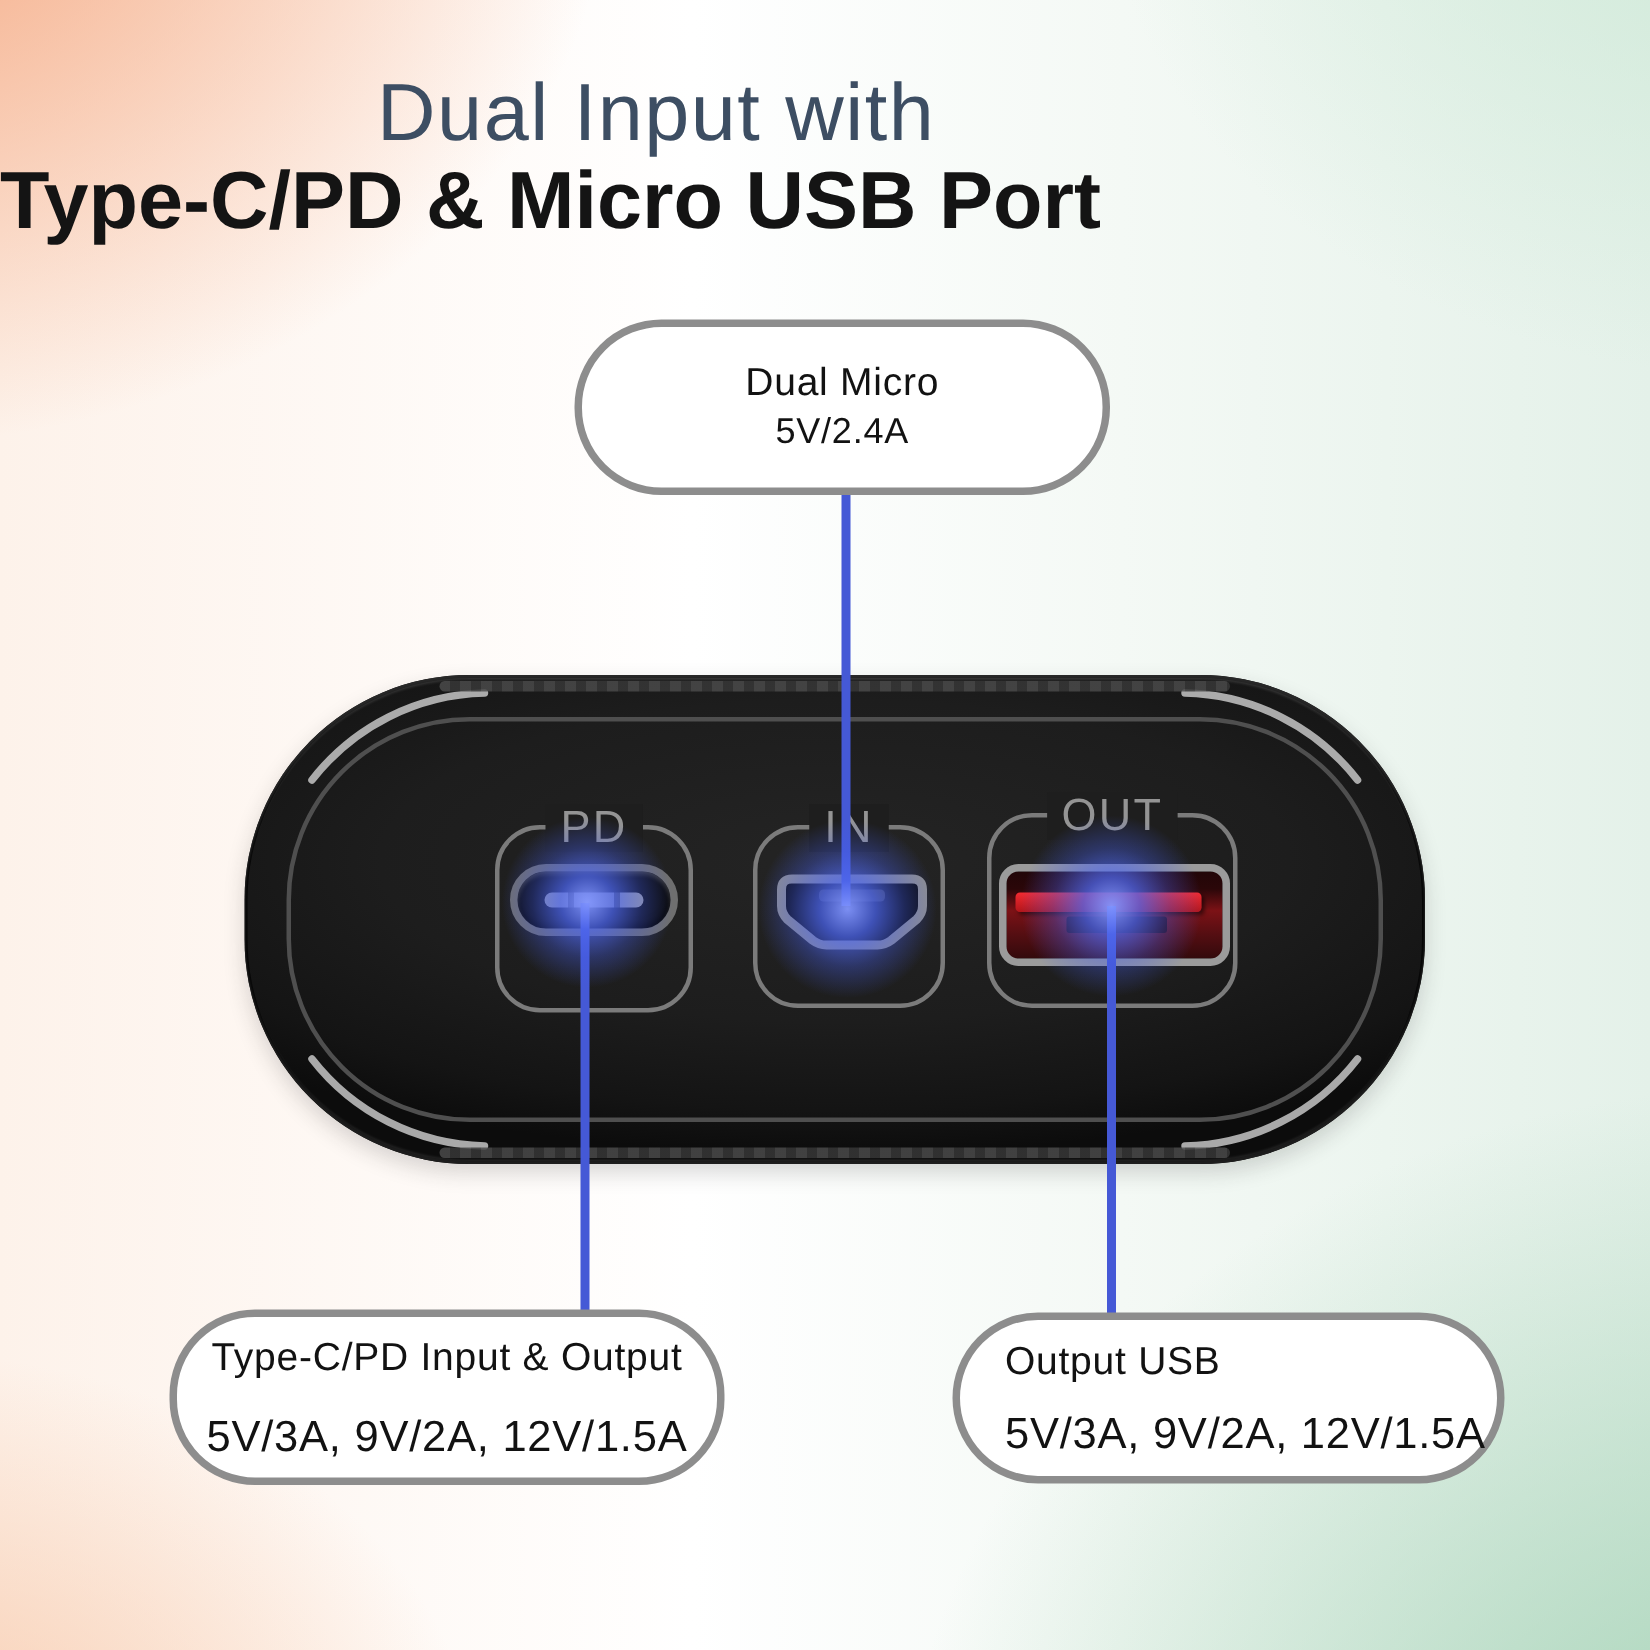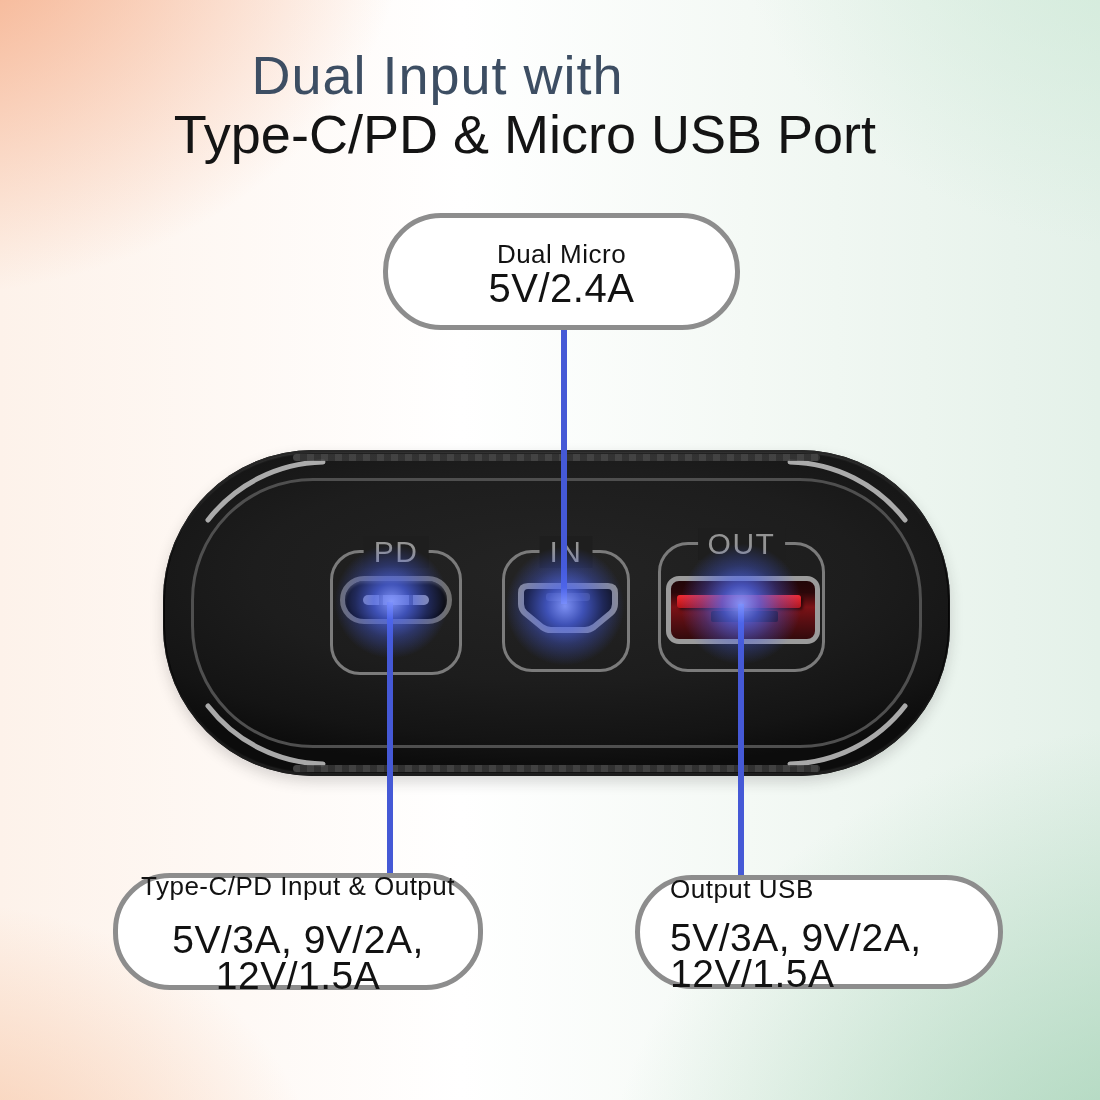--- a/index.html
+++ b/index.html
@@ -13,22 +13,22 @@
       radial-gradient(820px 620px at 108% -8%, rgba(206,233,215,0.95), rgba(206,233,215,0) 55%),
       linear-gradient(90deg,#fdf2ea 0%,#ffffff 42%,#f4f9f5 68%,#e4f1e9 100%);
   }
 
   
   .title1{
     position:absolute;left:0;top:44px;width:875px;text-align:center;
     font-size:54px;font-weight:400;letter-spacing:1px;color:#3d4e63;
   }
   .title2{
-    position:absolute;left:0;top:103px;width:876px;text-align:right;
-    font-size:54px;font-weight:400;letter-spacing:0px;color:#141414;
+    position:absolute;left:0;top:103px;width:876px;text-align:left;
+    font-size:54px;font-weight:700;letter-spacing:0px;color:#141414;
   }
 
   
   .callout{
     position:absolute;background:#ffffff;border:5px solid #8d8d8d;
     box-sizing:border-box;z-index:6;
     display:flex;flex-direction:column;justify-content:center;
   }
   .callout-top{
     left:383px;top:213px;width:357px;height:117px;border-radius:58px;
@@ -36,22 +36,22 @@
   }
   .callout-bl{
     left:113px;top:873px;width:370px;height:117px;border-radius:57px;
     align-items:center;text-align:center;gap:20px;
   }
   .callout-br{
     left:635px;top:875px;width:368px;height:114px;border-radius:57px;
     align-items:flex-start;text-align:left;padding-left:30px;gap:15px;
   }
   .c-line1{font-size:26px;font-weight:500;color:#121212;letter-spacing:0.5px;line-height:32px;}
-  .c-line2{font-size:39px;font-weight:500;color:#121212;letter-spacing:0.5px;line-height:36px;}
-  .callout-top .c-line2{font-size:40px;}
+  .c-line2{font-size:29px;font-weight:500;color:#121212;letter-spacing:0.5px;line-height:36px;}
+  .callout-top .c-line2{font-size:24px;}
 
   
   .conn{position:absolute;width:6px;background:#4559d6;z-index:4;}
   .conn-in{left:561px;top:328px;height:276px;}
   .conn-pd{left:387px;top:602px;height:274px;}
   .conn-out{left:738px;top:604px;height:274px;}
 
   
   .device{
     position:absolute;left:163px;top:450px;width:787px;height:326px;

